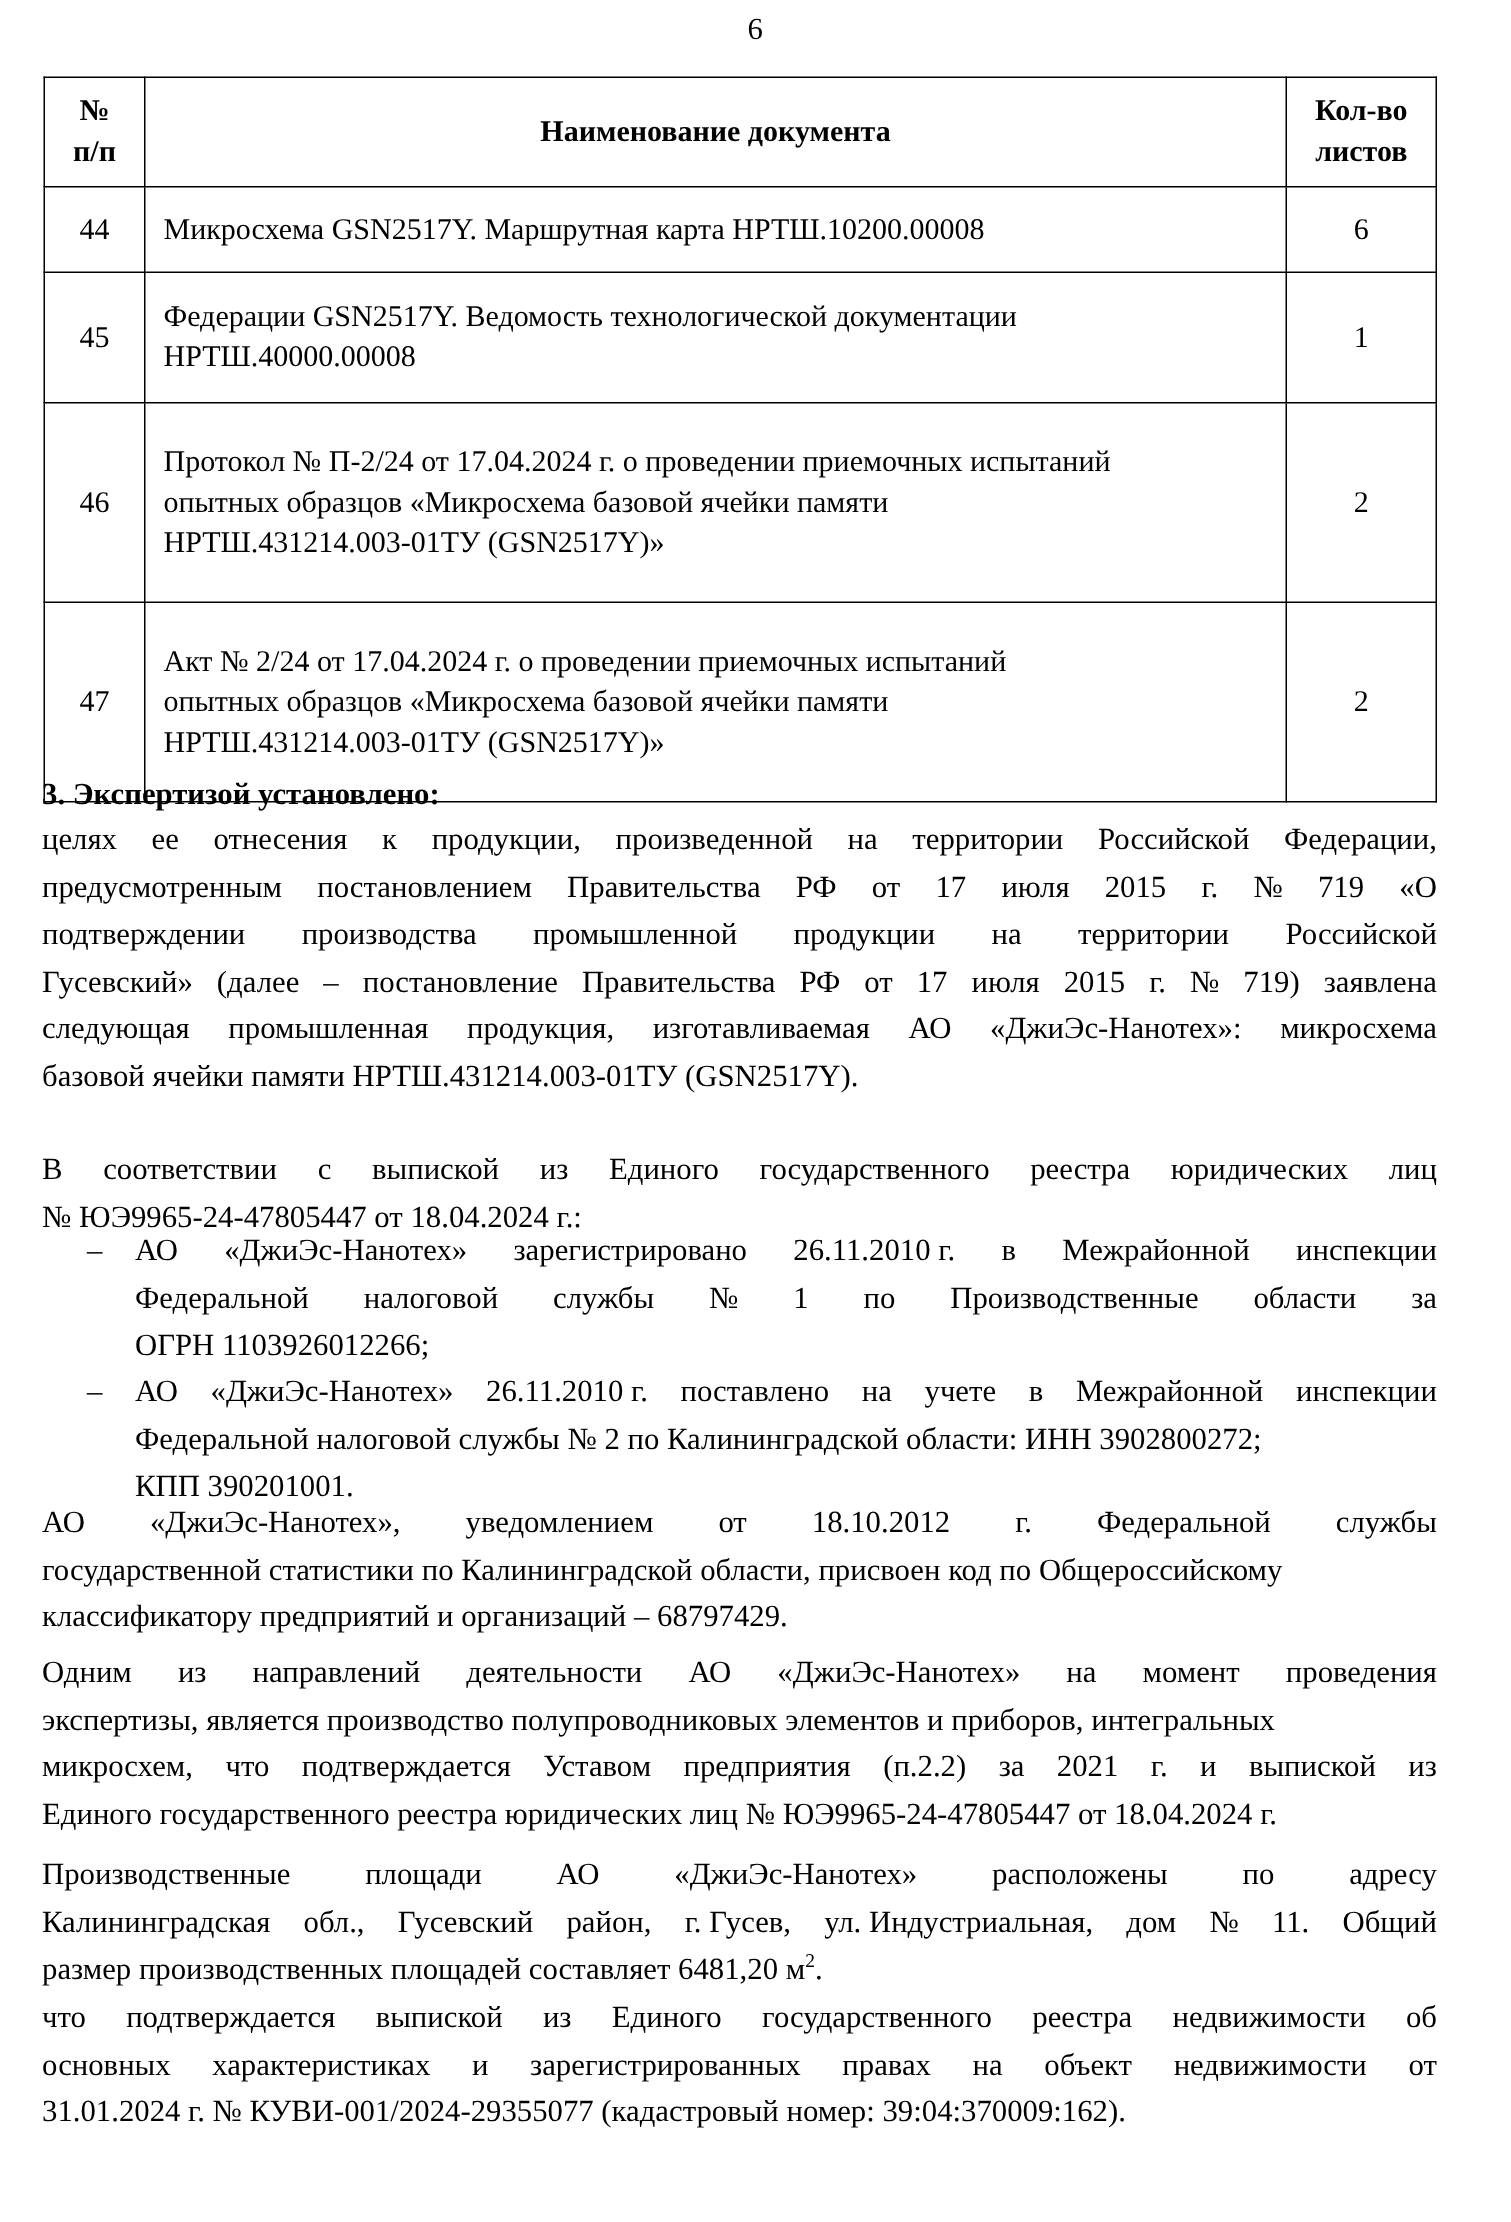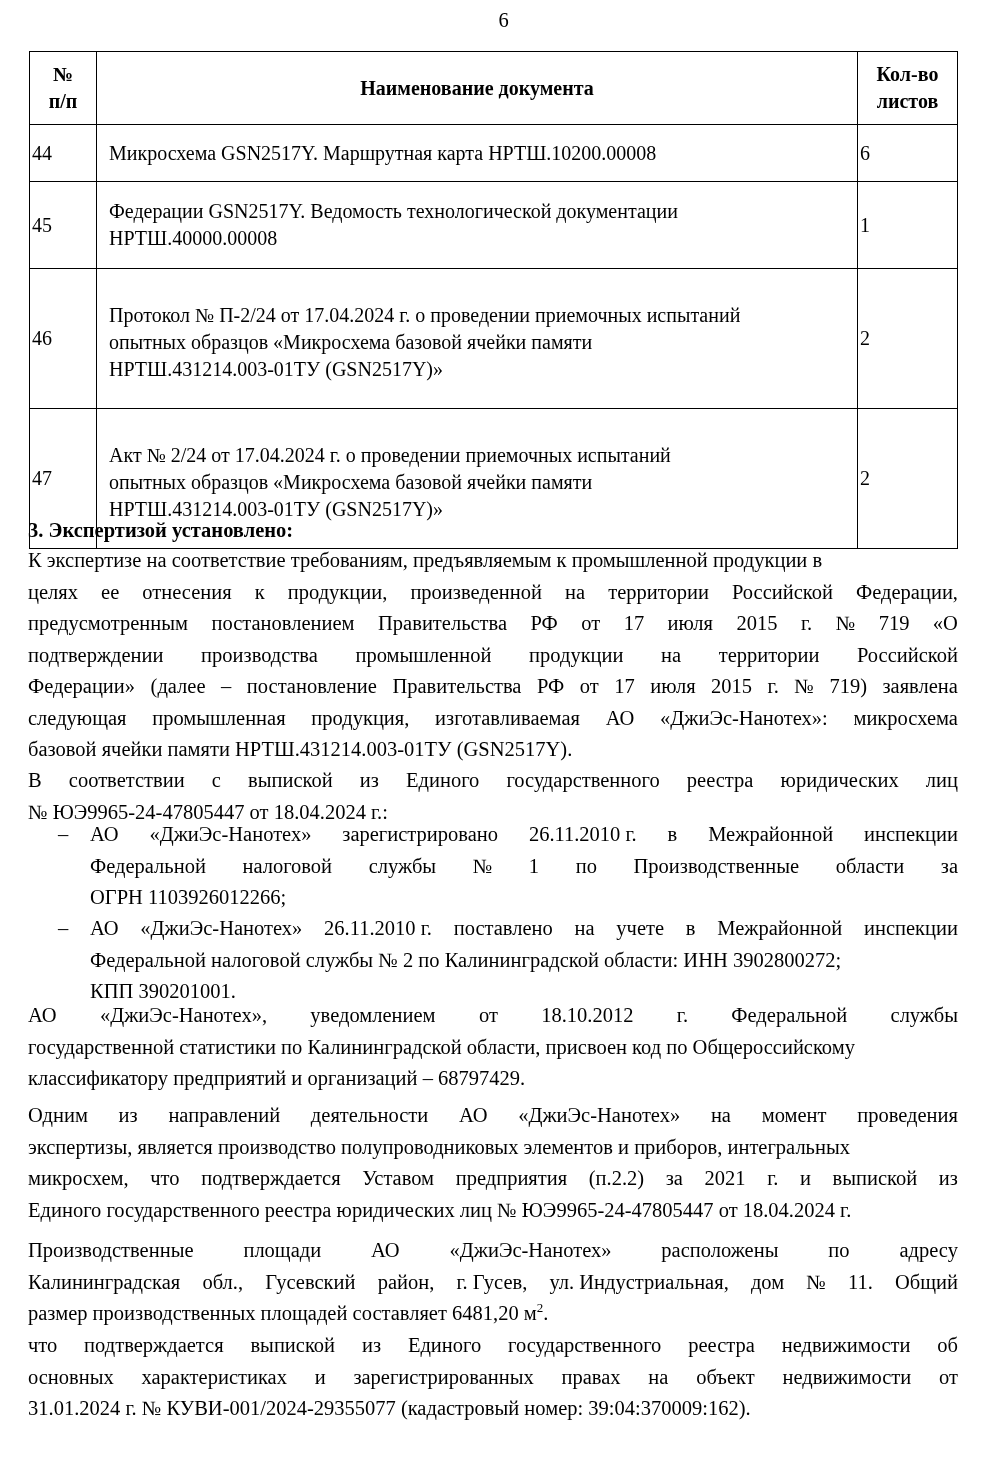--- a/index.html
+++ b/index.html
@@ -60,35 +60,36 @@
   }
   .doc-table th {
     font-weight: bold;
     text-align: center;
     padding: 9px 4px;
   }
   .doc-table th .hdr-line { display: block; }
 
   td.cell-num,
   td.cell-count {
+    text-align: center;
     padding: 4px 2px;
   }
   td.cell-name {
     text-align: left;
     padding: 7px 8px 7px 12px;
     border-radius: 17px;
   }
   td.cell-name .nm-line { display: block; white-space: nowrap; }
 
   tr.r-44 td { height: 42px; }
   tr.r-45 td { height: 72px; }
   tr.r-46 td { height: 118px; }
   tr.r-47 td { height: 118px; }
   tr.r-46 td.cell-name,
-  tr.r-47 td.cell-name { padding-top: 14px; }
+  tr.r-47 td.cell-name { }
 
   
   .section-heading {
     position: absolute;
     left: 28px;
     top: 516px;
     font-size: 20.5px;
     font-weight: bold;
     line-height: 28px;
     white-space: nowrap;
@@ -214,21 +215,20 @@
           <span class="nm-line">НРТШ.431214.003-01ТУ (GSN2517Y)»</span>
         </td>
         <td class="cell-count">2</td>
       </tr>
     </tbody>
   </table>
 
   <div class="section-heading">3. Экспертизой установлено:</div>
 
   <div class="para p1">
-      <span class="ln">      К экспертизе на соответствие требованиям, предъявляемым к промышленной продукции в</span>
       <span class="ln j">
         <span>целях</span>
         <span>ее</span>
         <span>отнесения</span>
         <span>к</span>
         <span>продукции,</span>
         <span>произведенной</span>
         <span>на</span>
         <span>территории</span>
         <span>Российской</span>
@@ -251,21 +251,21 @@
       <span class="ln j">
         <span>подтверждении</span>
         <span>производства</span>
         <span>промышленной</span>
         <span>продукции</span>
         <span>на</span>
         <span>территории</span>
         <span>Российской</span>
       </span>
       <span class="ln j">
-        <span>Федерации»</span>
+        <span>Гусевский»</span>
         <span>(далее</span>
         <span>–</span>
         <span>постановление</span>
         <span>Правительства</span>
         <span>РФ</span>
         <span>от</span>
         <span>17</span>
         <span>июля</span>
         <span>2015</span>
         <span>г.</span>

